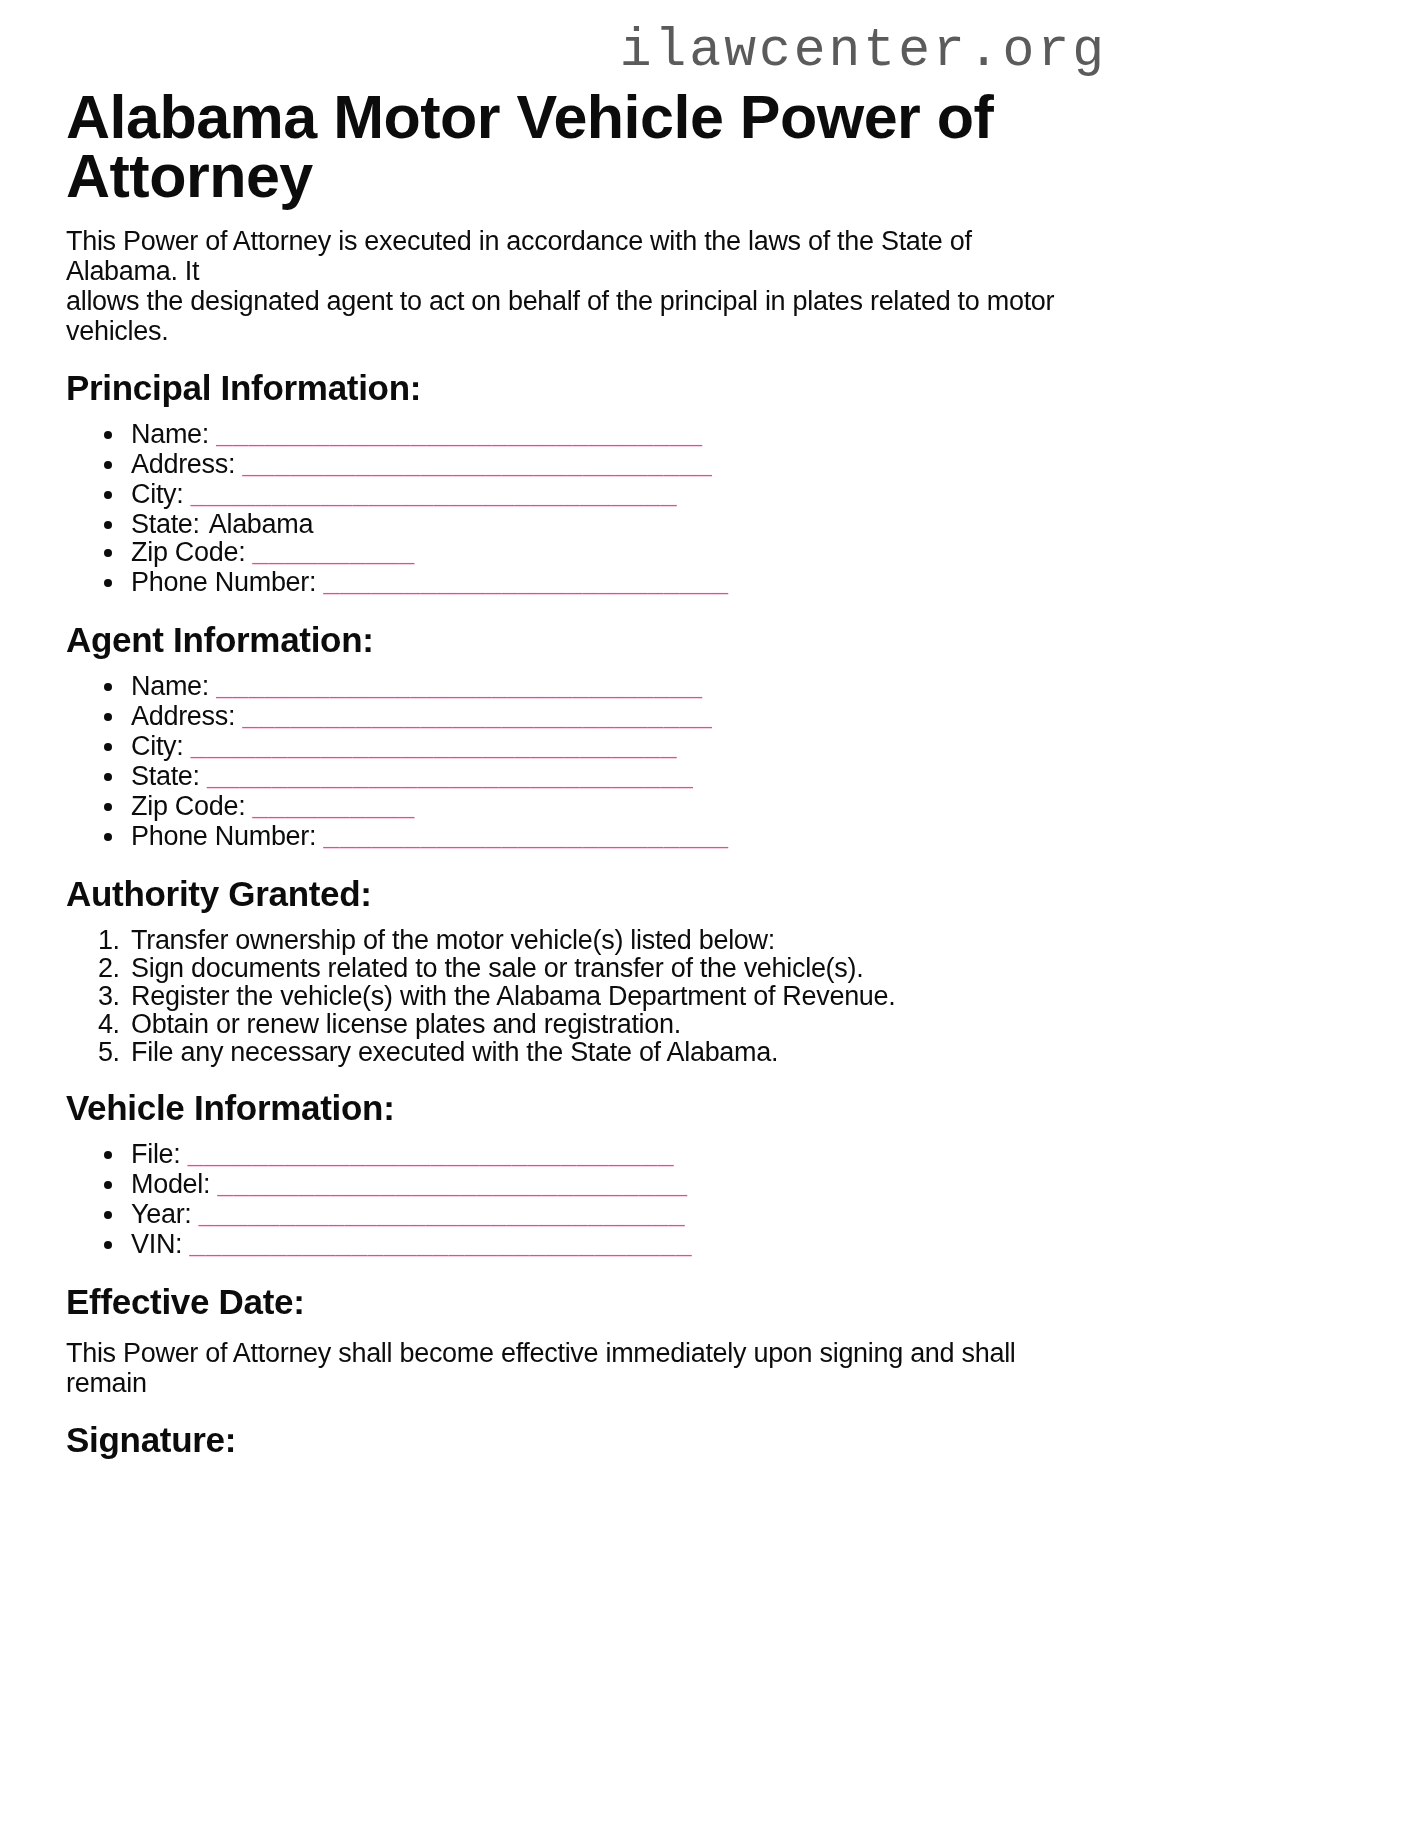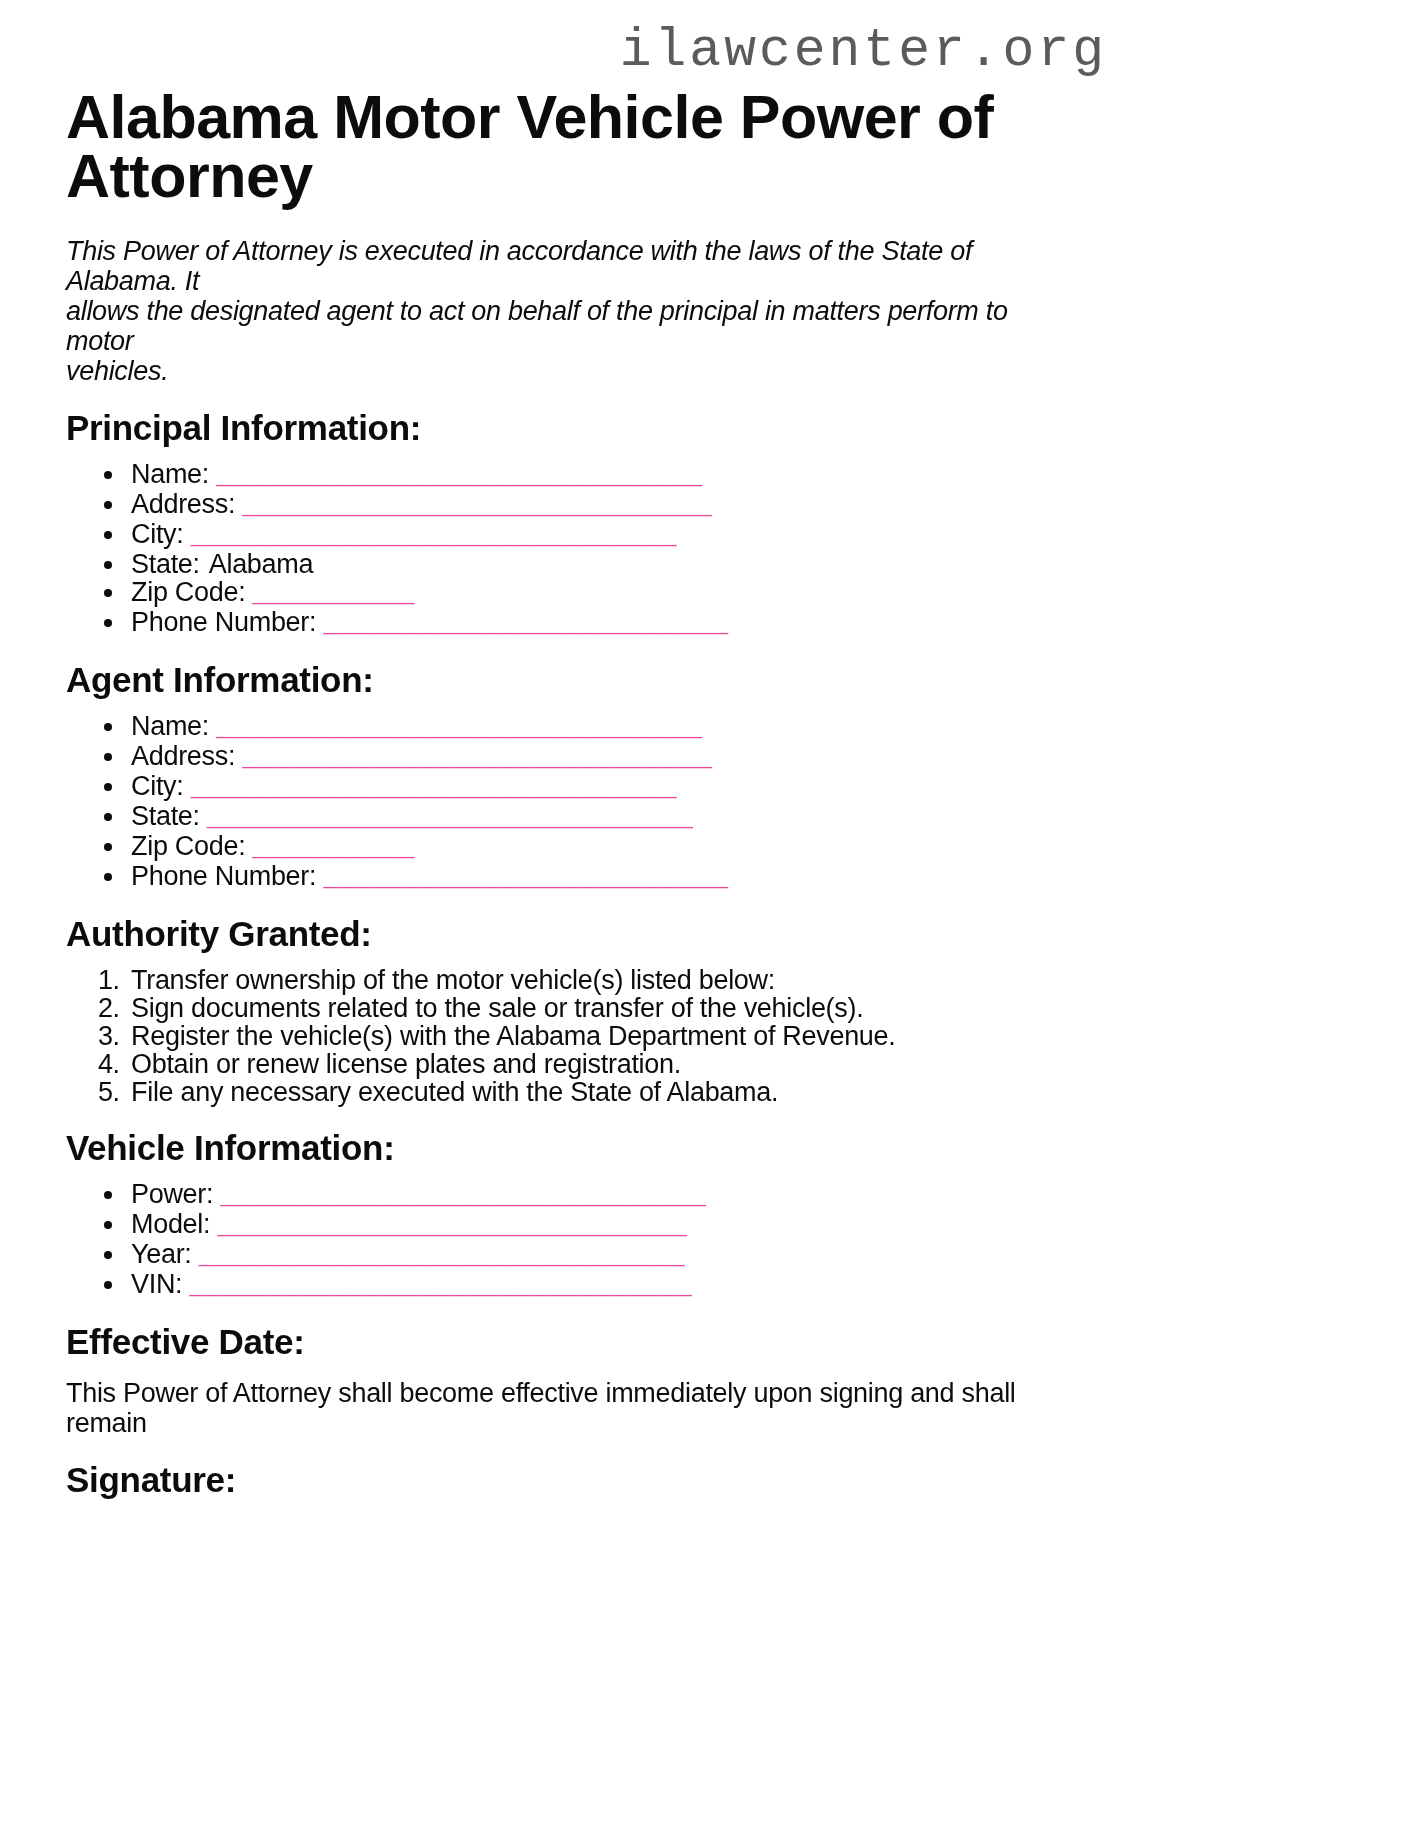--- a/index.html
+++ b/index.html
@@ -37,21 +37,21 @@
     line-height: 32px;
     letter-spacing: -0.3px;
     font-weight: bold;
   }
   .para {
     margin-top: 20px;
     font-size: 27px;
     line-height: 30px;
     letter-spacing: -0.3px;
   }
-  .para.intro { margin-top: 30px; font-style: italic; }
+  .para.intro { margin-top: 20px; }
   ul, ol {
     margin: 16px 0 0 0;
     padding-left: 61px;
     font-size: 27px;
     line-height: 28px;
     letter-spacing: -0.3px;
   }
   li { padding-left: 4px; }
   .blank {
     margin-left: 7px;
@@ -69,21 +69,21 @@
 
   <div class="logo">ilawcenter.org</div>
 
   <h1>
     <div>Alabama Motor Vehicle Power of</div>
     <div>Attorney</div>
   </h1>
 
   <div class="para intro">
     <div>This Power of Attorney is executed in accordance with the laws of the State of Alabama. It</div>
-    <div>allows the designated agent to act on behalf of the principal in matters perform to motor</div>
+    <div>allows the designated agent to act on behalf of the principal in plates related to motor</div>
     <div>vehicles.</div>
   </div>
 
   <h3>Principal Information:</h3>
   <ul>
     <li><span class="lbl">Name:</span><span class="blank">______________________________</span></li>
     <li><span class="lbl">Address:</span><span class="blank">_____________________________</span></li>
     <li><span class="lbl">City:</span><span class="blank">______________________________</span></li>
     <li><span class="lbl">State:</span><span class="value">Alabama</span></li>
     <li><span class="lbl">Zip Code:</span><span class="blank">__________</span></li>
@@ -104,21 +104,21 @@
   <ol>
     <li>Transfer ownership of the motor vehicle(s) listed below:</li>
     <li>Sign documents related to the sale or transfer of the vehicle(s).</li>
     <li>Register the vehicle(s) with the Alabama Department of Revenue.</li>
     <li>Obtain or renew license plates and registration.</li>
     <li>File any necessary executed with the State of Alabama.</li>
   </ol>
 
   <h3>Vehicle Information:</h3>
   <ul>
-    <li><span class="lbl">Power:</span><span class="blank">______________________________</span></li>
+    <li><span class="lbl">File:</span><span class="blank">______________________________</span></li>
     <li><span class="lbl">Model:</span><span class="blank">_____________________________</span></li>
     <li><span class="lbl">Year:</span><span class="blank">______________________________</span></li>
     <li><span class="lbl">VIN:</span><span class="blank">_______________________________</span></li>
   </ul>
 
   <h3>Effective Date:</h3>
   <div class="para">
     <div>This Power of Attorney shall become effective immediately upon signing and shall remain</div>
   </div>
 

